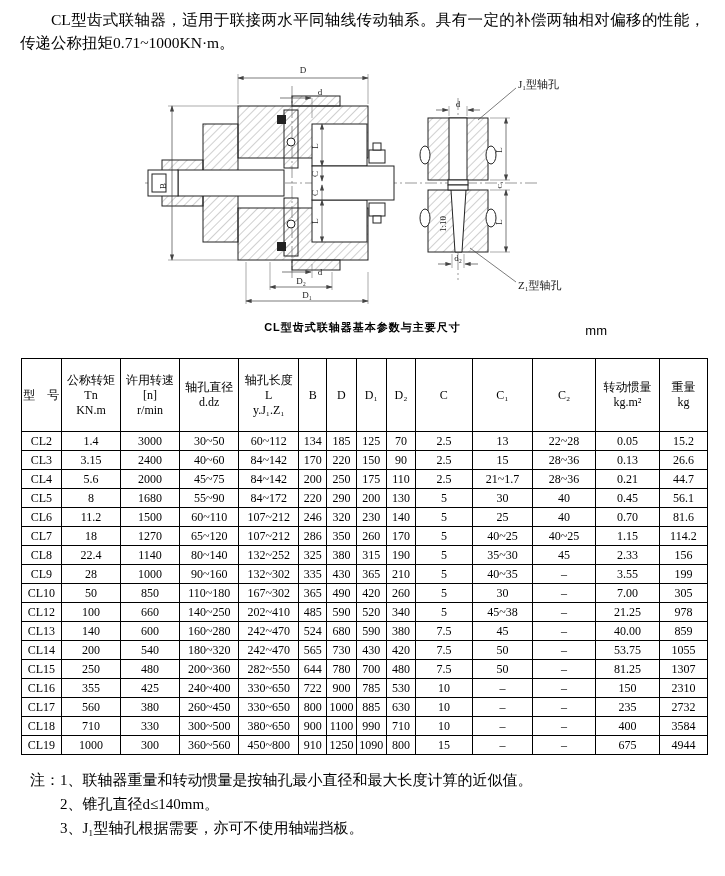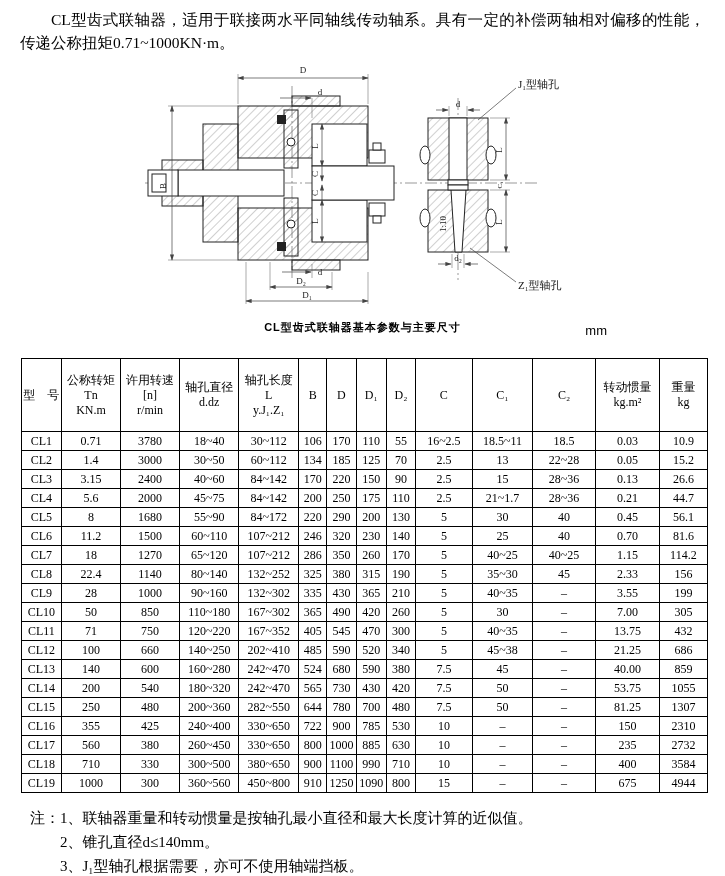--- a/index.html
+++ b/index.html
@@ -237,36 +237,20 @@
         <th>C₁</th>
         <th>C₂</th>
         <th>转动惯量
 kg.m²</th>
         <th>重量
 kg</th>
       </tr>
     </thead>
     <tbody>
         <tr>
-          <td>CL1</td>
-          <td>0.71</td>
-          <td>3780</td>
-          <td>18~40</td>
-          <td>30~112</td>
-          <td>106</td>
-          <td>170</td>
-          <td>110</td>
-          <td>55</td>
-          <td>16~2.5</td>
-          <td>18.5~11</td>
-          <td>18.5</td>
-          <td>0.03</td>
-          <td>10.9</td>
-        </tr>
-        <tr>
           <td>CL2</td>
           <td>1.4</td>
           <td>3000</td>
           <td>30~50</td>
           <td>60~112</td>
           <td>134</td>
           <td>185</td>
           <td>125</td>
           <td>70</td>
           <td>2.5</td>
@@ -397,50 +381,34 @@
           <td>490</td>
           <td>420</td>
           <td>260</td>
           <td>5</td>
           <td>30</td>
           <td>–</td>
           <td>7.00</td>
           <td>305</td>
         </tr>
         <tr>
-          <td>CL11</td>
-          <td>71</td>
-          <td>750</td>
-          <td>120~220</td>
-          <td>167~352</td>
-          <td>405</td>
-          <td>545</td>
-          <td>470</td>
-          <td>300</td>
-          <td>5</td>
-          <td>40~35</td>
-          <td>–</td>
-          <td>13.75</td>
-          <td>432</td>
-        </tr>
-        <tr>
           <td>CL12</td>
           <td>100</td>
           <td>660</td>
           <td>140~250</td>
           <td>202~410</td>
           <td>485</td>
           <td>590</td>
           <td>520</td>
           <td>340</td>
           <td>5</td>
           <td>45~38</td>
           <td>–</td>
           <td>21.25</td>
-          <td>686</td>
+          <td>978</td>
         </tr>
         <tr>
           <td>CL13</td>
           <td>140</td>
           <td>600</td>
           <td>160~280</td>
           <td>242~470</td>
           <td>524</td>
           <td>680</td>
           <td>590</td>

